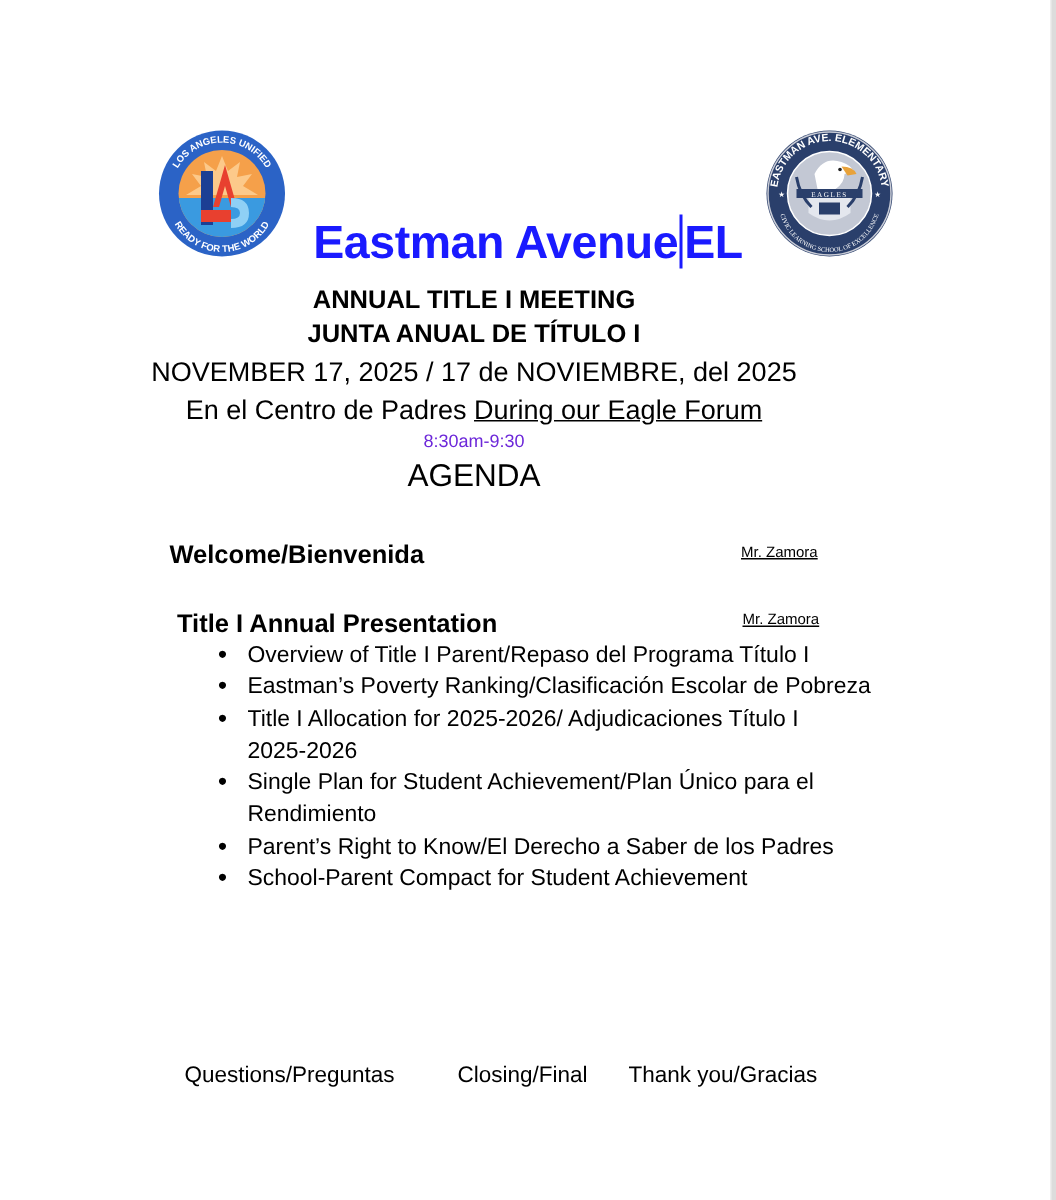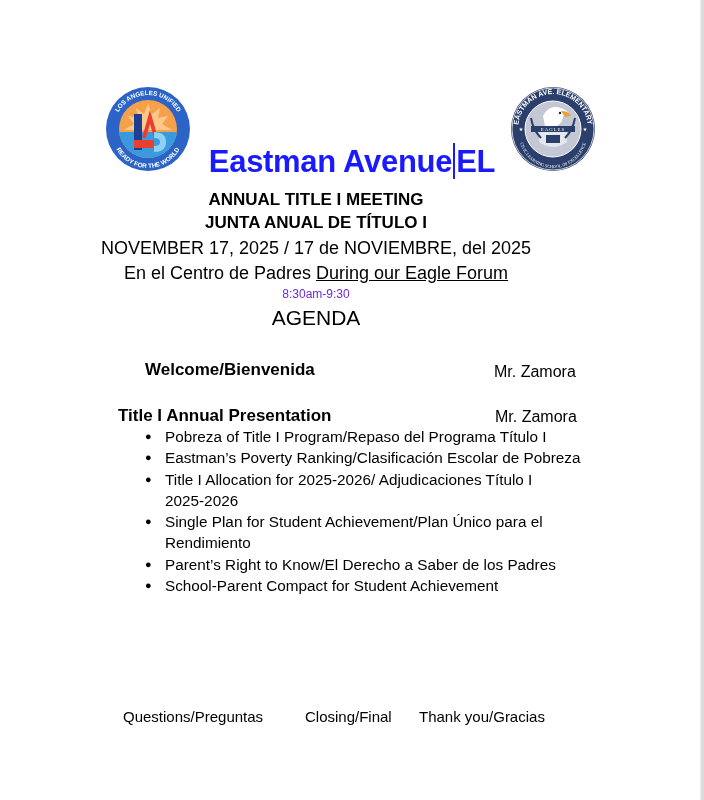--- a/index.html
+++ b/index.html
@@ -20,21 +20,21 @@
     .cursor-bar { display: inline-block; width: 2px; height: 36px; background: #1a1aff; vertical-align: -7px; margin: 0 1px; }
     .center-line { position: absolute; left: 0; width: 632px; text-align: center; }
     .meeting-en { top: 190px; font-size: 17px; font-weight: bold; }
     .meeting-es { top: 213px; font-size: 17px; font-weight: bold; }
     .date-line { top: 238px; font-size: 18px; }
     .location-line { top: 263px; font-size: 18px; }
     .location-line u { text-decoration: underline; }
     .time-line { top: 287px; font-size: 12px; color: #6d28d9; }
     .agenda-line { top: 306px; font-size: 21px; }
     .item-row { position: absolute; font-size: 17px; font-weight: bold; }
-    .presenter { position: absolute; font-size: 16px; }
+    .presenter { position: absolute; font-size: 10px; text-decoration: underline; }
     .bullets { position: absolute; left: 145px; top: 426px; width: 470px; margin: 0; padding: 0; list-style: none; font-size: 15.3px; line-height: 21.3px; }
     .bullets li { position: relative; padding-left: 20px; }
     .bullets li::before { content: "\25CF"; position: absolute; left: 0; top: 0; font-size: 11px; }
     .footer-item { position: absolute; top: 708px; font-size: 15px; }
   </style>
 </head>
 <body>
 
 <div class="page-edge"></div>
 
@@ -90,28 +90,28 @@
 
 <div class="school-title"><span>Eastman Avenue</span><span class="cursor-bar"></span><span>EL</span></div>
 
 <div class="center-line meeting-en">ANNUAL TITLE I MEETING</div>
 <div class="center-line meeting-es">JUNTA ANUAL DE TÍTULO I</div>
 <div class="center-line date-line">NOVEMBER 17, 2025 / 17 de NOVIEMBRE, del 2025</div>
 <div class="center-line location-line"><span>En el Centro de Padres</span> <u>During our Eagle Forum</u></div>
 <div class="center-line time-line">8:30am-9:30</div>
 <div class="center-line agenda-line">AGENDA</div>
 
-<div class="item-row" style="left:113px; top:360px;margin-left:32px;">Welcome/Bienvenida</div>
+<div class="item-row" style="left:113px; top:360px;">Welcome/Bienvenida</div>
 <div class="presenter" style="left:494px; top:363px;">Mr. Zamora</div>
 
 <div class="item-row" style="left:118px; top:406px;">Title I Annual Presentation</div>
 <div class="presenter" style="left:495px; top:408px;">Mr. Zamora</div>
 
 <ul class="bullets">
-  <li>Pobreza of Title I Program/Repaso del Programa Título I</li>
+  <li>Overview of Title I Parent/Repaso del Programa Título I</li>
   <li>Eastman’s Poverty Ranking/Clasificación Escolar de Pobreza</li>
   <li style="width:390px;">Title I Allocation for 2025-2026/ Adjudicaciones Título I 2025-2026</li>
   <li style="width:430px;">Single Plan for Student Achievement/Plan Único para el Rendimiento</li>
   <li>Parent’s Right to Know/El Derecho a Saber de los Padres</li>
   <li>School-Parent Compact for Student Achievement</li>
 </ul>
 
 <div class="footer-item" style="left:123px;">Questions/Preguntas</div>
 <div class="footer-item" style="left:305px;">Closing/Final</div>
 <div class="footer-item" style="left:419px;">Thank you/Gracias</div>

